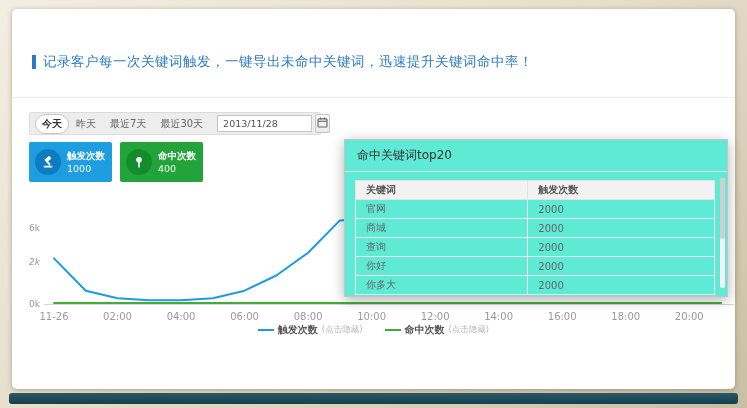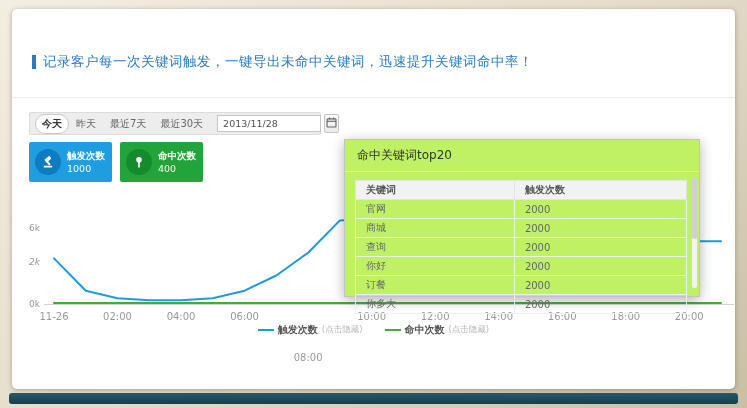--- a/index.html
+++ b/index.html
@@ -29,21 +29,21 @@
   .divider { position: absolute; left: 0; right: 0; top: 88px; border-bottom: 1px solid #ececec; }
   
   .toolbar {
     position: absolute; left: 17px; top: 103px; width: 292px; height: 23px;
     background: #ededed; border: 1px solid #dcdcdc; border-radius: 2px;
     display: flex; align-items: center; padding: 0 5px;
   }
   .tab { font-size: 10px; color: #666; padding: 2px 6px; border: 1px solid transparent; cursor: pointer; white-space: nowrap; }
   .tab.active { background: #fdfdfd; border-color: #c9c9c9; border-radius: 10px; color: #333; font-weight: bold; }
   .date-input {
-    margin-left: 7px; width: 104px; height: 17px; border: 1px solid #c5c5c5;
+    margin-left: 7px; width: 95px; height: 17px; border: 1px solid #c5c5c5;
     font-size: 9.5px; color: #555; padding: 0 5px; background: #fff;
     font-family: "DejaVu Sans", sans-serif;
   }
   .cal-btn {
     margin-left: 3px; width: 22px; height: 19px; border: 1px solid #c5c5c5; border-radius: 2px;
     background: linear-gradient(#fdfdfd, #ebebeb); display: flex; align-items: center; justify-content: center;
     cursor: pointer; padding: 0;
   }
   
   .stats { position: absolute; left: 17px; top: 133px; display: flex; gap: 8px; }
@@ -69,22 +69,22 @@
   .x-labels { position: absolute; left: 0; top: 302px; width: 721px; height: 12px; }
   .x-labels span { position: absolute; transform: translateX(-50%); font-size: 10px; color: #999; white-space: nowrap; text-align: center; }
   
   .legend { position: absolute; left: 0; right: 0; top: 314px; display: flex; justify-content: center; gap: 22px; }
   .legend-item { display: flex; align-items: center; gap: 4px; cursor: pointer; }
   .legend-swatch { width: 16px; height: 2px; }
   .legend-label { font-size: 10px; color: #555; font-weight: bold; }
   .legend-suffix { font-size: 8.5px; color: #b8b8b8; }
   
   .popup {
-    position: absolute; left: 332px; top: 130px; width: 356px; height: 158px;
-    background: #bef264; border: 1px solid #c3c3c3; box-shadow: 0 3px 12px rgba(0,0,0,.3);
+    position: absolute; left: 332px; top: 130px; width: 384px; height: 158px;
+    background: #5eead4; border: 1px solid #c3c3c3; box-shadow: 0 3px 12px rgba(0,0,0,.3);
     z-index: 10;
   }
   .popup-title { padding: 7px 12px; font-size: 12px; color: #333; border-bottom: 1px solid #e2e2e2; }
   .popup-table { margin: 8px 12px 0 10px; border-collapse: collapse; width: calc(100% - 22px); }
   .popup-table th {
     text-align: left; font-size: 10px; color: #555; background: #f2f2f2;
     padding: 2px 10px; border: 1px solid #e3e3e3; font-weight: bold;
   }
   .popup-table th:first-child { width: 48%; }
   .popup-table td {
@@ -161,21 +161,21 @@
     <svg id="chart-svg">
         <polyline points="10.0,49.4 41.8,81.7 73.5,89.3 105.3,91.2 137.0,91.2 168.8,89.3 200.6,81.7 232.3,66.5 264.1,43.7 295.9,11.4 327.6,9.5 359.4,17.1 391.1,24.7 422.9,30.4 454.7,34.2 486.4,36.1 518.2,37.1 550.0,36.1 581.7,34.2 613.5,32.3 645.2,32.3 677.0,32.3" fill="none" stroke="#1e9ae0" stroke-width="2" stroke-linejoin="round" stroke-linecap="round"></polyline>
         <polyline points="10.0,93.9 41.8,93.9 73.5,93.9 105.3,93.9 137.0,93.9 168.8,93.9 200.6,93.9 232.3,93.9 264.1,93.9 295.9,93.9 327.6,93.9 359.4,93.9 391.1,93.9 422.9,93.9 454.7,93.9 486.4,93.9 518.2,93.9 550.0,93.9 581.7,93.9 613.5,93.9 645.2,93.9 677.0,93.9" fill="none" stroke="#41ad35" stroke-width="2" stroke-linejoin="round" stroke-linecap="round"></polyline>
       </svg>
   </div>
   <div class="x-labels" id="x-axis-labels">
       <span style="left: 42px;">11-26</span>
       <span style="left: 105.524px;">02:00</span>
       <span style="left: 169.048px;">04:00</span>
       <span style="left: 232.571px;">06:00</span>
-      <span style="left: 296.095px; margin-top: 41px;">08:00</span>
+      <span style="left: 296.095px;">08:00</span>
       <span style="left: 359.619px;">10:00</span>
       <span style="left: 423.143px;">12:00</span>
       <span style="left: 486.667px;">14:00</span>
       <span style="left: 550.19px;">16:00</span>
       <span style="left: 613.714px;">18:00</span>
       <span style="left: 677.238px;">20:00</span>
     </div>
 
   <div class="legend">
     <span class="legend-item">
@@ -210,24 +210,20 @@
         </tr>
         <tr>
           <td>查询</td>
           <td>2000</td>
         </tr>
         <tr>
           <td>你好</td>
           <td>2000</td>
         </tr>
         <tr>
-          <td>订餐</td>
-          <td>2000</td>
-        </tr>
-        <tr>
           <td>你多大</td>
           <td>2000</td>
         </tr>
       </tbody>
     </table>
     <div class="popup-scrollbar">
       <div class="thumb"></div>
     </div>
   </div>
 

